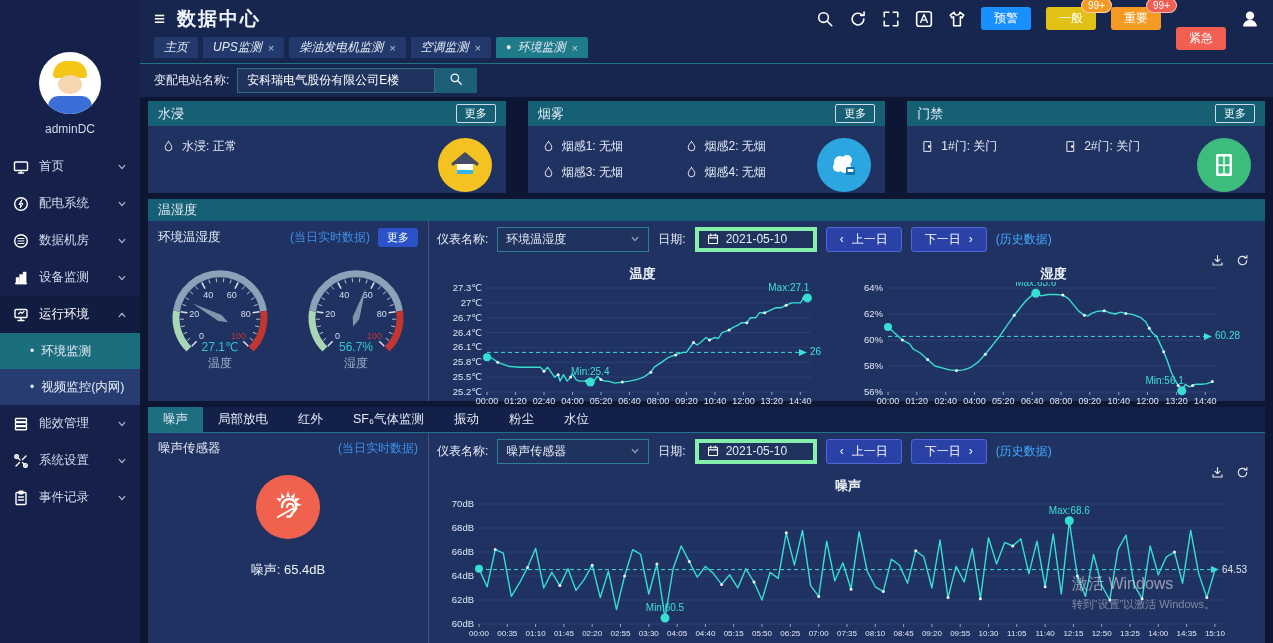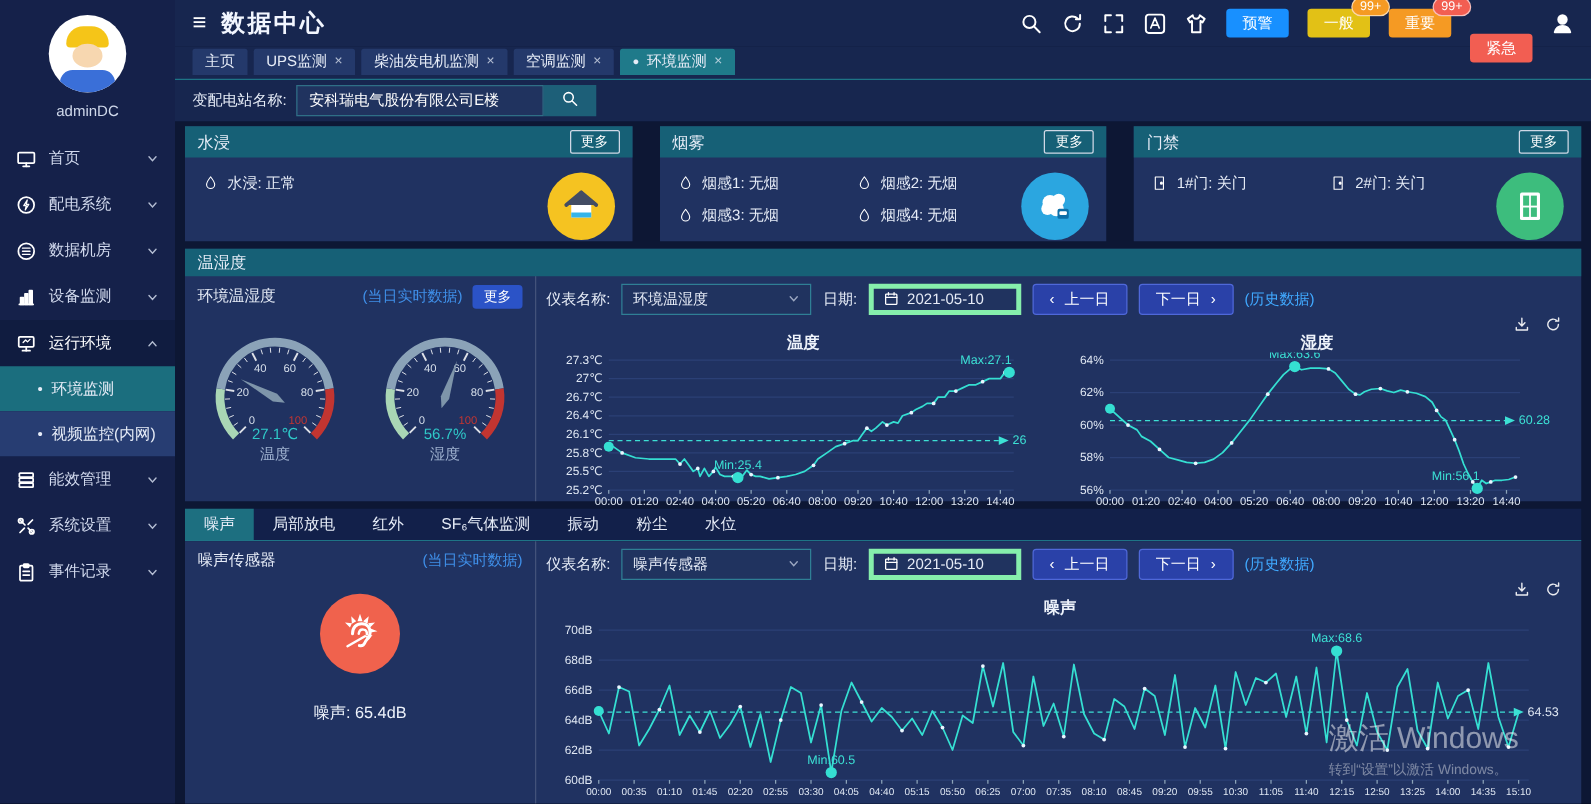--- a/index.html
+++ b/index.html
@@ -1,20 +1,20 @@
 <!DOCTYPE html>
 <html><head>
 <meta charset="utf-8">
 <style>
   html,body{margin:0;padding:0;background:#06091a;}
   *{box-sizing:border-box;font-family:"Liberation Sans","DejaVu Sans",sans-serif;}
   .app{width:1273px;height:643px;position:relative;display:flex;background:#0d1734;color:#e6ecf7;overflow:hidden;}
   
   .sidebar{width:140px;background:#15214a;flex-shrink:0;display:flex;flex-direction:column;}
-  .avatar-box{padding:10px 0 4px;text-align:center;}
+  .avatar-box{padding:10px 0 4px;text-align:center;margin-top:40px;}
   .avatar{width:62px;height:62px;border-radius:50%;background:#fff;margin:2px auto 8px;position:relative;overflow:hidden;}
   .avatar .hat{position:absolute;top:9px;left:14px;width:34px;height:17px;background:#f5c518;border-radius:17px 17px 4px 4px;}
   .avatar .face{position:absolute;top:23px;left:19px;width:24px;height:19px;background:#f7d7b0;border-radius:50%;}
   .avatar .bodyshape{position:absolute;bottom:0;left:9px;width:44px;height:18px;background:#3a6fd8;border-radius:10px 10px 0 0;}
   .username{font-size:12px;color:#cfd8ea;margin-bottom:4px;}
   .menu{flex:1;margin-top:4px;}
   .menu-item{height:37px;display:flex;align-items:center;padding:0 13px;font-size:12.5px;color:#d2daee;cursor:pointer;}
   .menu-item.open{background:#101c40;color:#fff;}
   .mi-icon{width:16px;height:16px;margin-right:10px;display:inline-flex;flex-shrink:0;}
   .mi-icon svg{width:16px;height:16px;}
@@ -26,21 +26,21 @@
   
   .main{flex:1;display:flex;flex-direction:column;min-width:0;}
   .topbar{height:37px;background:#17264f;display:flex;align-items:center;padding:0 14px;gap:12px;}
   .hamburger{font-size:19px;color:#fff;cursor:pointer;line-height:1;}
   .app-title{font-size:19px;font-weight:bold;letter-spacing:2px;color:#f2f6ff;}
   .top-right{margin-left:auto;display:flex;align-items:center;gap:15px;}
   .tb-icon{width:18px;height:18px;display:inline-flex;cursor:pointer;}
   .tb-icon svg{width:18px;height:18px;}
   .alarm-btn{position:relative;padding:3px 13px;border-radius:3px;font-size:12px;color:#fff;cursor:pointer;white-space:nowrap;}
   .alarm-badge{position:absolute;top:-9px;right:-16px;border-radius:9px;padding:1px 6px;font-size:10px;color:#fff;border:1px solid rgba(255,255,255,.6);}
-  .tabbar{height:27px;background:#17264f;display:flex;align-items:center;gap:5px;padding:0 14px;border-bottom:1px solid #1e7486;}
+  .tabbar{height:27px;background:#17264f;display:flex;align-items:flex-start;gap:5px;padding:0 14px;border-bottom:1px solid #1e7486;font-style:italic;}
   .tab{height:21px;padding:0 10px;background:#24396b;font-size:12px;border-radius:2px 2px 0 0;display:flex;align-items:center;gap:6px;cursor:pointer;margin-bottom:2px;}
   .tab.active{background:#1f7a8a;}
   .tab .dot{font-size:9px;line-height:1;}
   .tab .close{opacity:.75;font-size:11px;}
   .filter-row{height:33px;background:#17264f;display:flex;align-items:center;padding:0 14px;gap:8px;font-size:12px;}
   .search-box{display:flex;height:25px;}
   .search-input{width:198px;background:#20335f;border:1px solid #2f6f86;color:#fff;font-size:12px;padding:0 9px;display:flex;align-items:center;}
   .search-btn{width:42px;background:#1d5f78;display:flex;align-items:center;justify-content:center;cursor:pointer;}
   .search-btn svg{width:14px;height:14px;}
   .content{flex:1;padding:4px 8px 0;display:flex;flex-direction:column;gap:6px;min-height:0;}
@@ -80,21 +80,21 @@
   
   .btabs-row{height:26px;display:flex;align-items:stretch;border-bottom:1px solid #1e7486;background:#12204a;flex-shrink:0;}
   .btab{padding:0 15px;display:flex;align-items:center;font-size:12.5px;cursor:pointer;color:#e6ecf7;}
   .btab.active{background:#1d6f80;}
   .noise-left{align-items:stretch;}
   .sensor-wrap{flex:1;display:flex;flex-direction:column;align-items:center;justify-content:flex-start;padding-top:18px;gap:22px;}
   .sensor-circle{width:64px;height:64px;border-radius:50%;display:flex;align-items:center;justify-content:center;}
   .sensor-circle svg{width:40px;height:40px;}
   .sensor-reading{font-size:13px;color:#eef3fb;}
   .watermark{position:absolute;right:58px;top:574px;pointer-events:none;text-align:left;}
-  .wm1{font-size:24px;color:rgba(255,255,255,.5);}
+  .wm1{font-size:16px;color:rgba(255,255,255,.5);}
   .wm2{font-size:11px;color:rgba(255,255,255,.42);margin-top:2px;}
 </style>
 </head>
 <body>
 
 <div class="app">
 
   <div class="sidebar">
     <div class="avatar-box">
       <div class="avatar">

